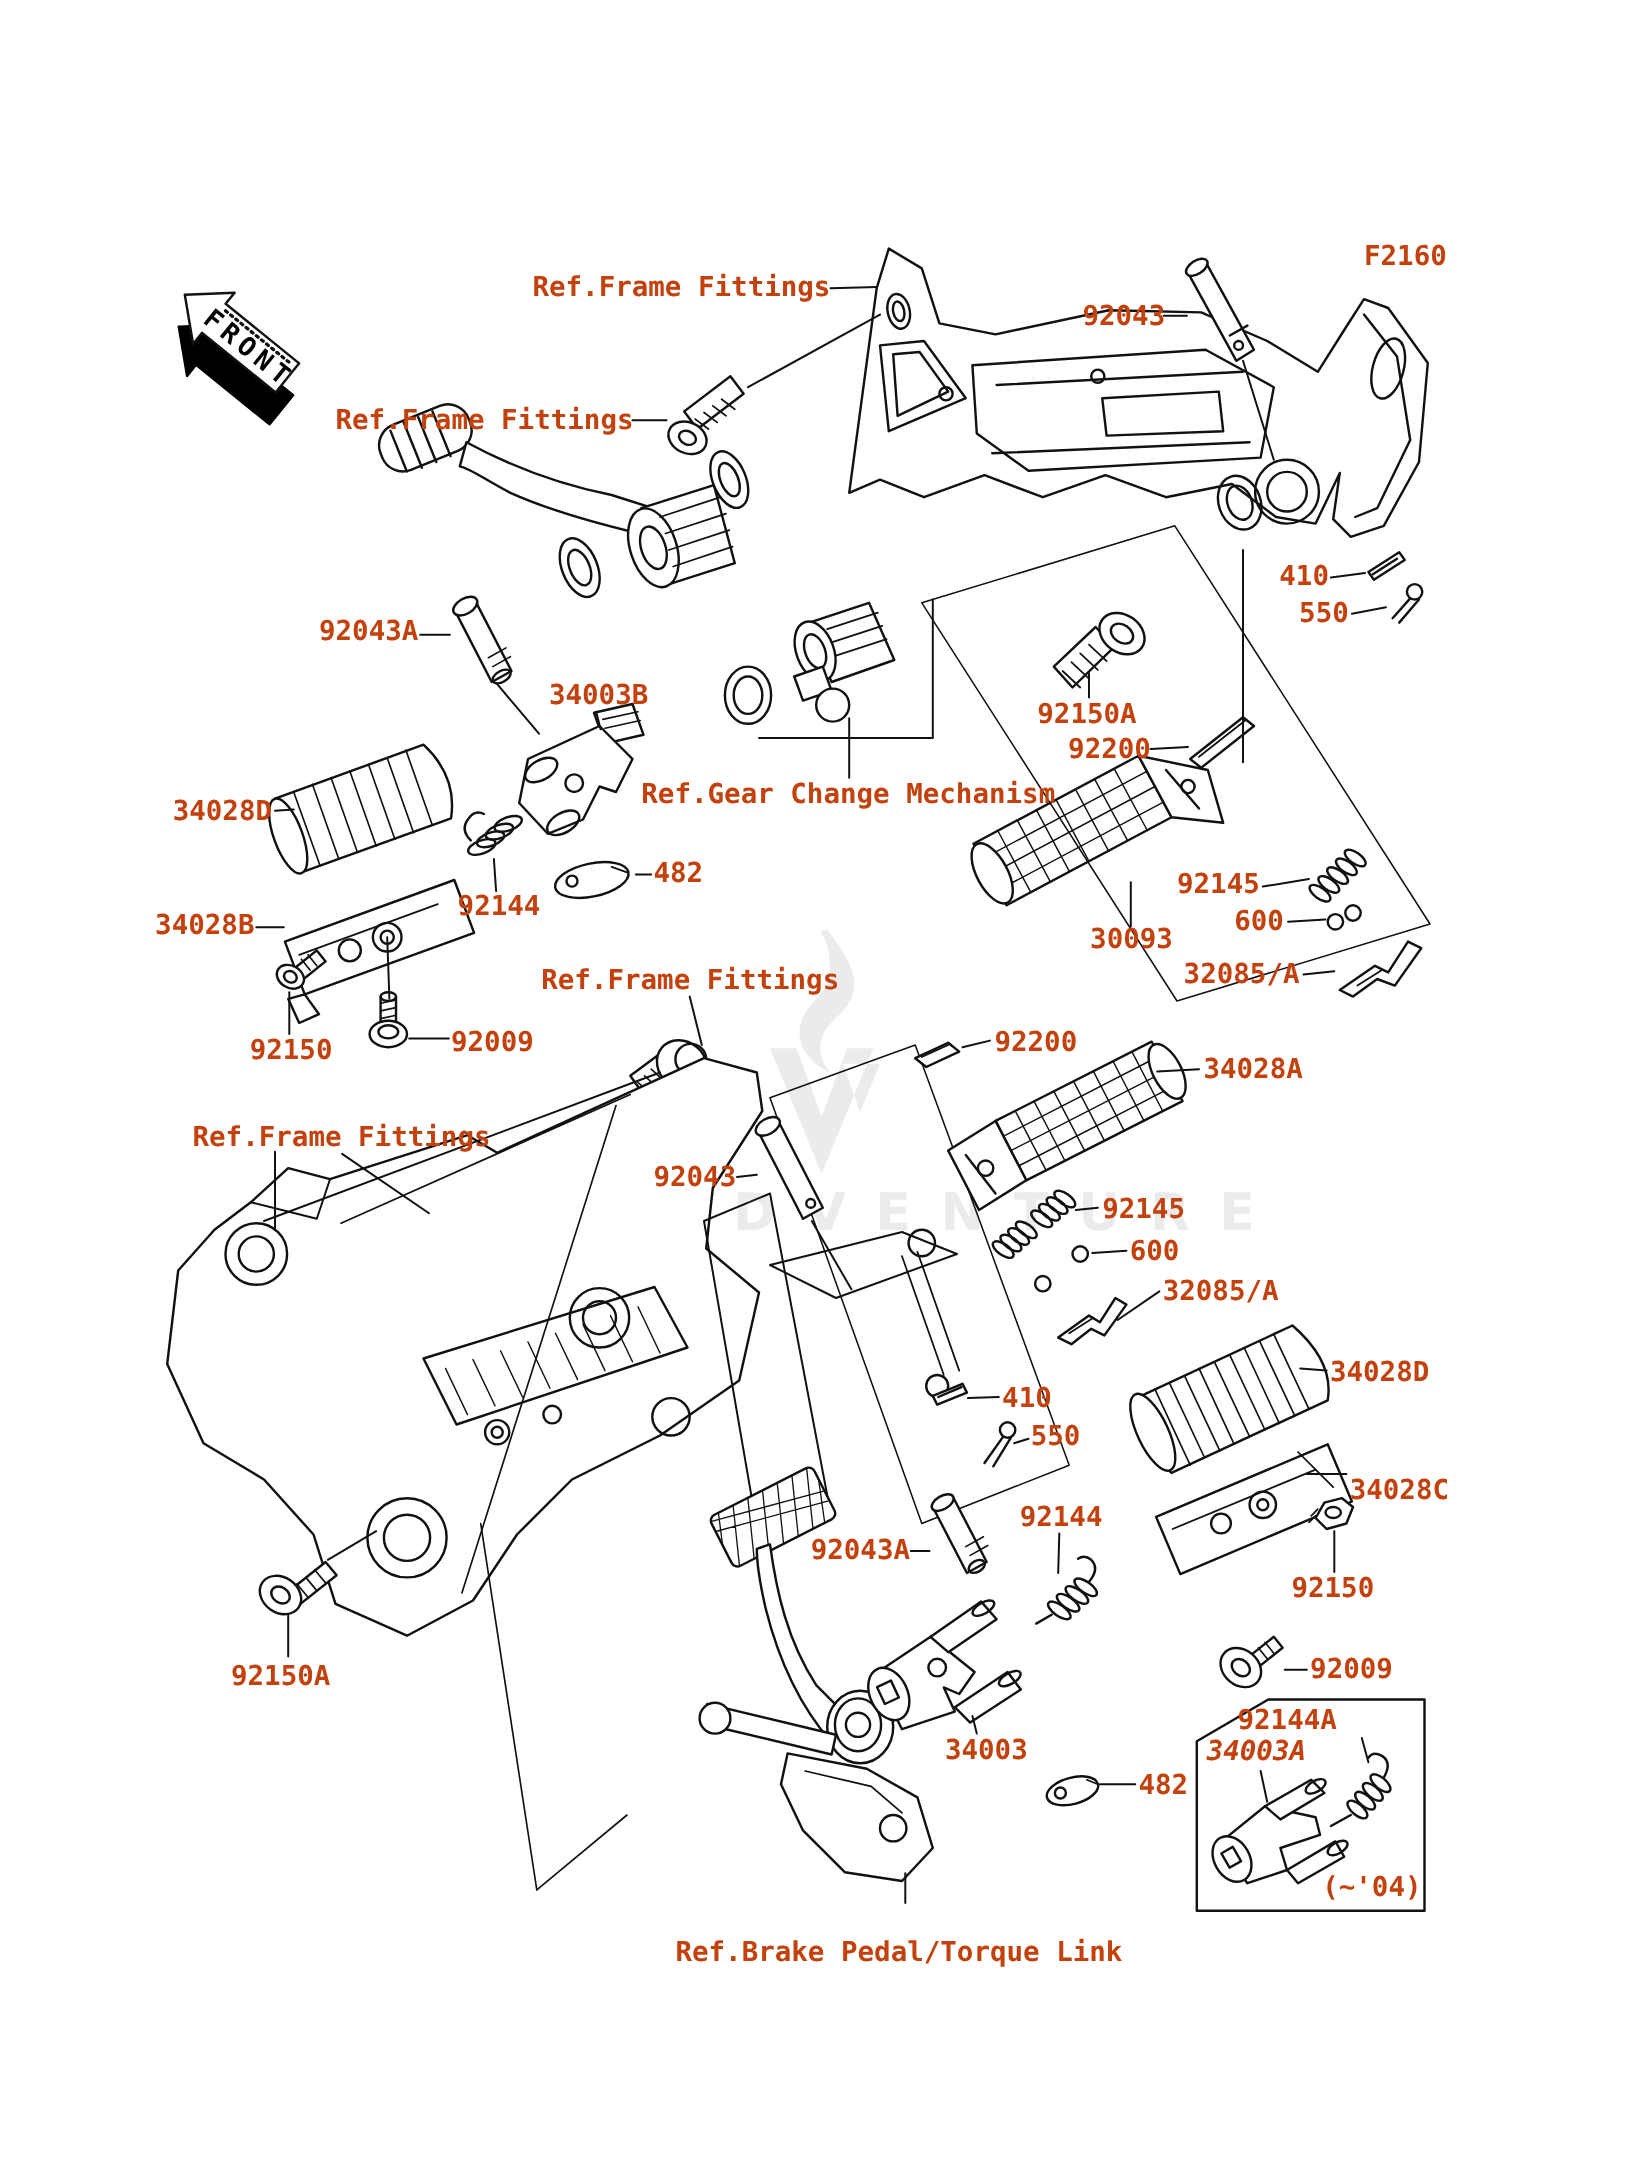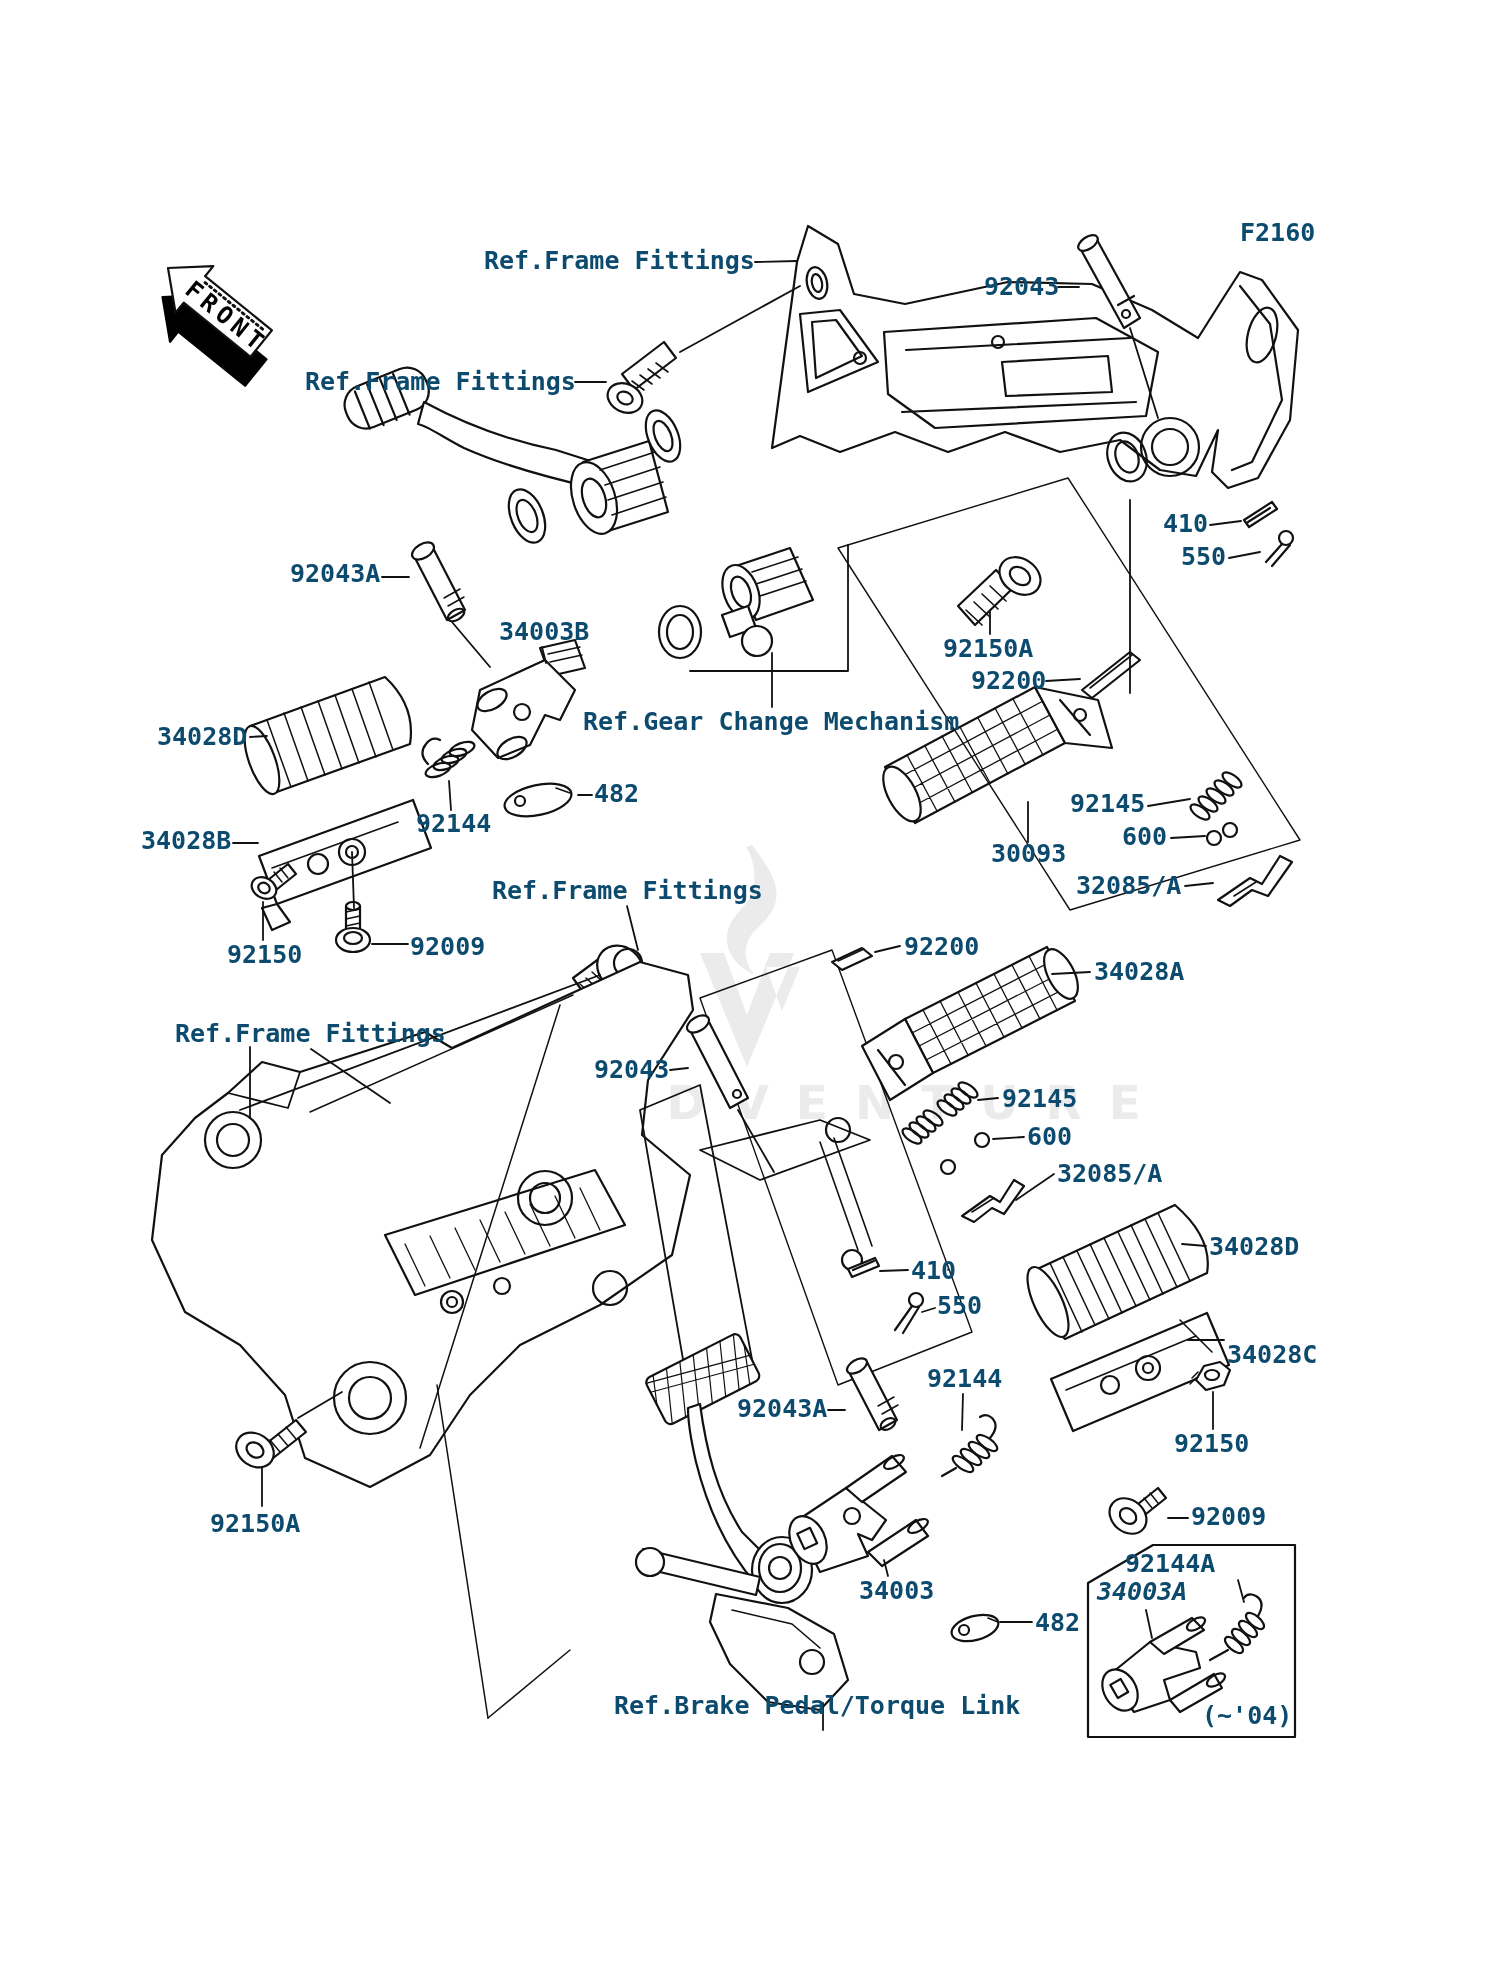--- a/index.html
+++ b/index.html
@@ -1,20 +1,20 @@
 <!DOCTYPE html>
 <html><head>
 <meta charset="utf-8">
 <style>
   html,body{margin:0;padding:0;background:#fff;}
   .page{position:relative;width:1500px;height:1963px;background:#ffffff;overflow:hidden;
         font-family:"DejaVu Sans Mono",monospace;}
   .art{position:absolute;left:0;top:0;}
   .part-label{position:absolute;font:bold 25px/26px "DejaVu Sans Mono",monospace;
-        color:#0c4a6e;white-space:pre;letter-spacing:0;text-align:right;}
+        color:#c2410c;white-space:pre;letter-spacing:0;text-align:right;}
   .front-label{position:absolute;left:196px;top:277px;font:bold 24px/24px "DejaVu Sans Mono",monospace;
         letter-spacing:5px;color:#000;transform:rotate(39deg);transform-origin:0 0;}
   .credit{position:absolute;left:0;right:0;top:1928px;text-align:center;
         font:25px/28px "DejaVu Sans","Liberation Sans",sans-serif;color:#111;}
   .wm-text{position:absolute;left:487px;top:1078px;font:bold 47px/50px "DejaVu Sans","Liberation Sans",sans-serif;
         letter-spacing:27px;color:#ebebeb;}
   .wm-logo{position:absolute;left:670px;top:835px;}
 </style>
 </head>
 <body>
@@ -460,16 +460,16 @@
       <div class="part-label" style="left: 927px; top: 1366px;">92144</div>
       <div class="part-label" style="left: 737px; top: 1396px;">92043A</div>
       <div class="part-label" style="left: 1174px; top: 1431px;">92150</div>
       <div class="part-label" style="left: 210px; top: 1511px;">92150A</div>
       <div class="part-label" style="left: 1191px; top: 1504px;">92009</div>
       <div class="part-label" style="left: 859px; top: 1578px;">34003</div>
       <div class="part-label" style="left: 1035px; top: 1610px;">482</div>
       <div class="part-label" style="left: 1125px; top: 1551px;">92144A</div>
       <div class="part-label" style="left: 1097px; top: 1579px; font-style: italic;">34003A</div>
       <div class="part-label" style="left: 1202px; top: 1703px;">(~'04)</div>
-      <div class="part-label" style="left: 614px; top: 1693px;">Ref.Brake Pedal/Torque Link</div>
+      <div class="part-label" style="left: 614px; top: 1762px;">Ref.Brake Pedal/Torque Link</div>
     </div>
 
 </div>
 
 </body></html>

